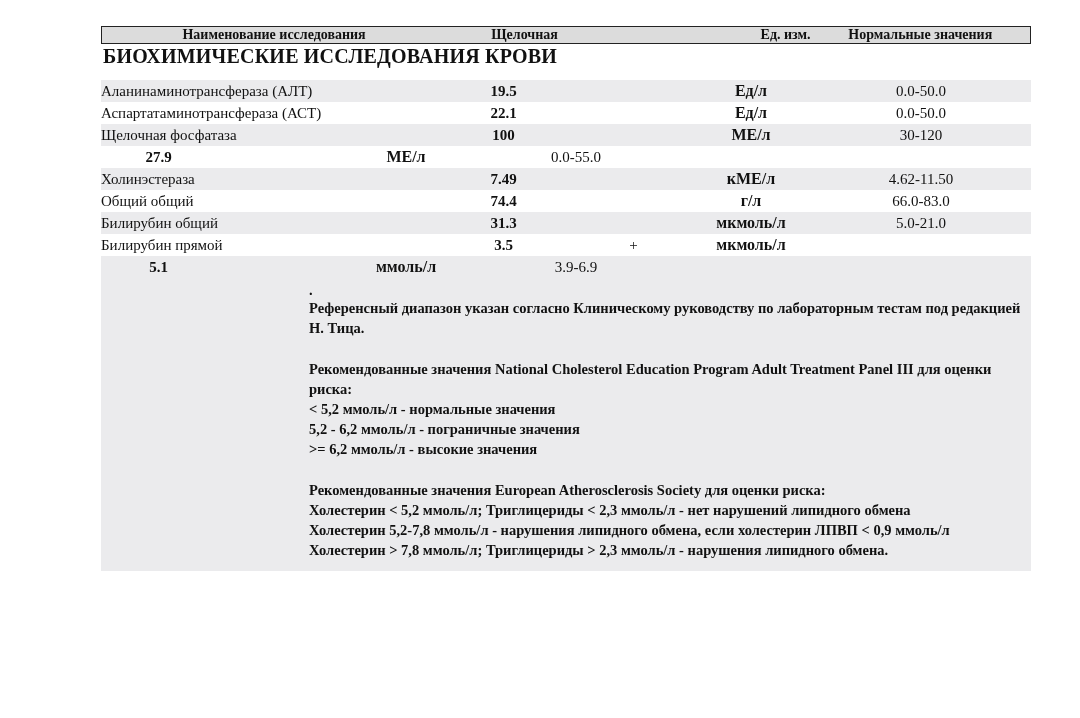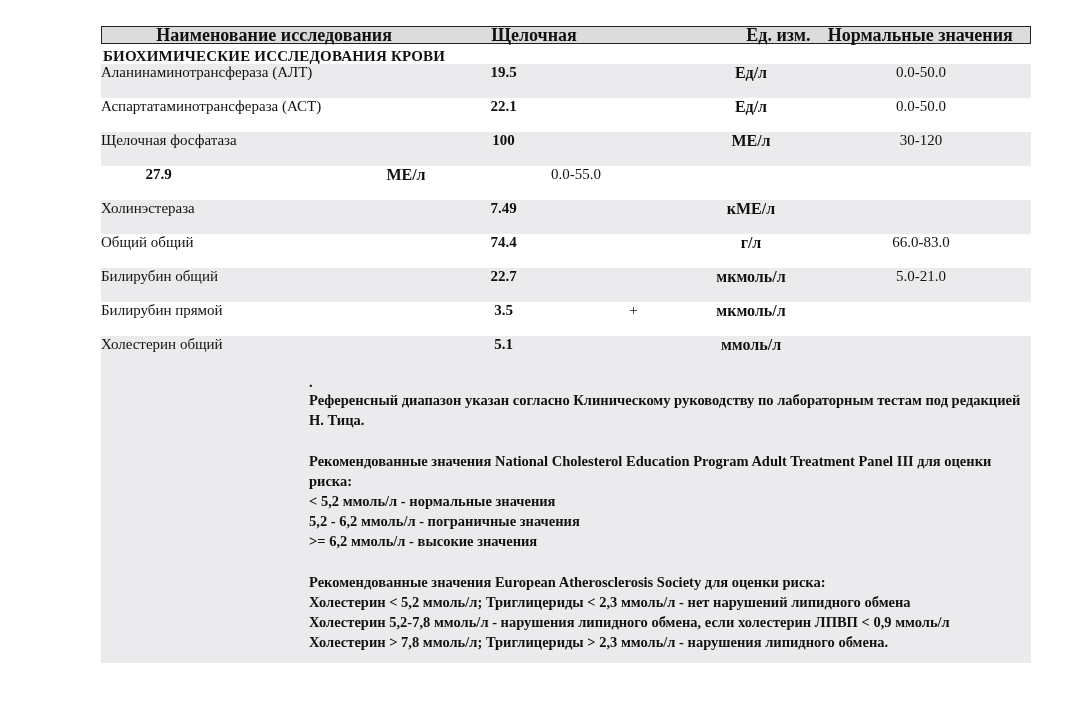--- a/index.html
+++ b/index.html
@@ -22,44 +22,45 @@
       width: 930px;
     }
     .header-row {
       display: flex;
       align-items: center;
       height: 18px;
       background: #dcdcdc;
       border: 1.5px solid #222;
       box-sizing: border-box;
       font-weight: bold;
-      font-size: 18px;
+      font-size: 14px;
     }
     .col-name { width: 345px; box-sizing: border-box; }
     .col-result { width: 150px; box-sizing: border-box; }
     .col-flag { width: 75px; box-sizing: border-box; text-align: center; }
     .col-unit { width: 140px; box-sizing: border-box; text-align: center; }
     .col-ref { width: 220px; box-sizing: border-box; text-align: center; }
 
     .header-row .col-name { text-align: center; padding-left: 0; }
     .header-row .col-result { text-align: left; padding-left: 45px; }
     .header-row .col-unit { text-align: right; padding-left: 28px; }
     .header-row .col-ref { text-align: center; }
 
     .section-title {
       font-weight: bold;
-      font-size: 15px;
-      height: 20px;
+      font-size: 20px;
+      height: 36px;
       line-height: 24px;
       letter-spacing: 0.2px;
       padding-left: 2px;
     }
     .data-row {
       display: flex;
-      height: 34px;
+      align-items: center;
+      height: 22px;
       font-size: 15px;
     }
     .data-row.shaded { background: #ebebed; }
     .data-row .col-name { padding-left: 0; }
     .data-row .col-result { text-align: center; font-weight: bold; padding-right: 35px; }
     .data-row .col-unit { font-size: 16px; padding-left: 20px; font-weight: bold; }
 
     .notes {
       background: #ebebed;
       padding: 6px 10px 10px 208px;
@@ -112,46 +113,47 @@
     <div class="col-result">27.9</div>
     <div class="col-flag"></div>
     <div class="col-unit">МЕ/л</div>
     <div class="col-ref">0.0-55.0</div>
   </div>
   <div class="data-row shaded">
     <div class="col-name">Холинэстераза</div>
     <div class="col-result">7.49</div>
     <div class="col-flag"></div>
     <div class="col-unit">кМЕ/л</div>
+    <div class="col-ref">4.62-11.50</div>
   </div>
   <div class="data-row">
     <div class="col-name">Общий общий</div>
     <div class="col-result">74.4</div>
     <div class="col-flag"></div>
     <div class="col-unit">г/л</div>
     <div class="col-ref">66.0-83.0</div>
   </div>
   <div class="data-row shaded">
     <div class="col-name">Билирубин общий</div>
-    <div class="col-result">22.7</div>
+    <div class="col-result">31.3</div>
     <div class="col-flag"></div>
     <div class="col-unit">мкмоль/л</div>
     <div class="col-ref">5.0-21.0</div>
   </div>
   <div class="data-row">
     <div class="col-name">Билирубин прямой</div>
     <div class="col-result">3.5</div>
     <div class="col-flag">+</div>
     <div class="col-unit">мкмоль/л</div>
   </div>
   <div class="data-row shaded">
-    <div class="col-name">Холестерин общий</div>
     <div class="col-result">5.1</div>
     <div class="col-flag"></div>
     <div class="col-unit">ммоль/л</div>
+    <div class="col-ref">3.9-6.9</div>
   </div>
 
   <div class="notes">
     <div class="para dot">.</div>
     <p class="para">Референсный диапазон указан согласно Клиническому руководству по лабораторным тестам под редакцией Н. Тица.</p>
     <div class="gap"></div>
     <p class="para">Рекомендованные значения National Cholesterol Education Program Adult Treatment Panel III для оценки риска:</p>
     <p class="para">&lt; 5,2 ммоль/л - нормальные значения</p>
     <p class="para">5,2 - 6,2 ммоль/л - пограничные значения</p>
     <p class="para">&gt;= 6,2 ммоль/л - высокие значения</p>

